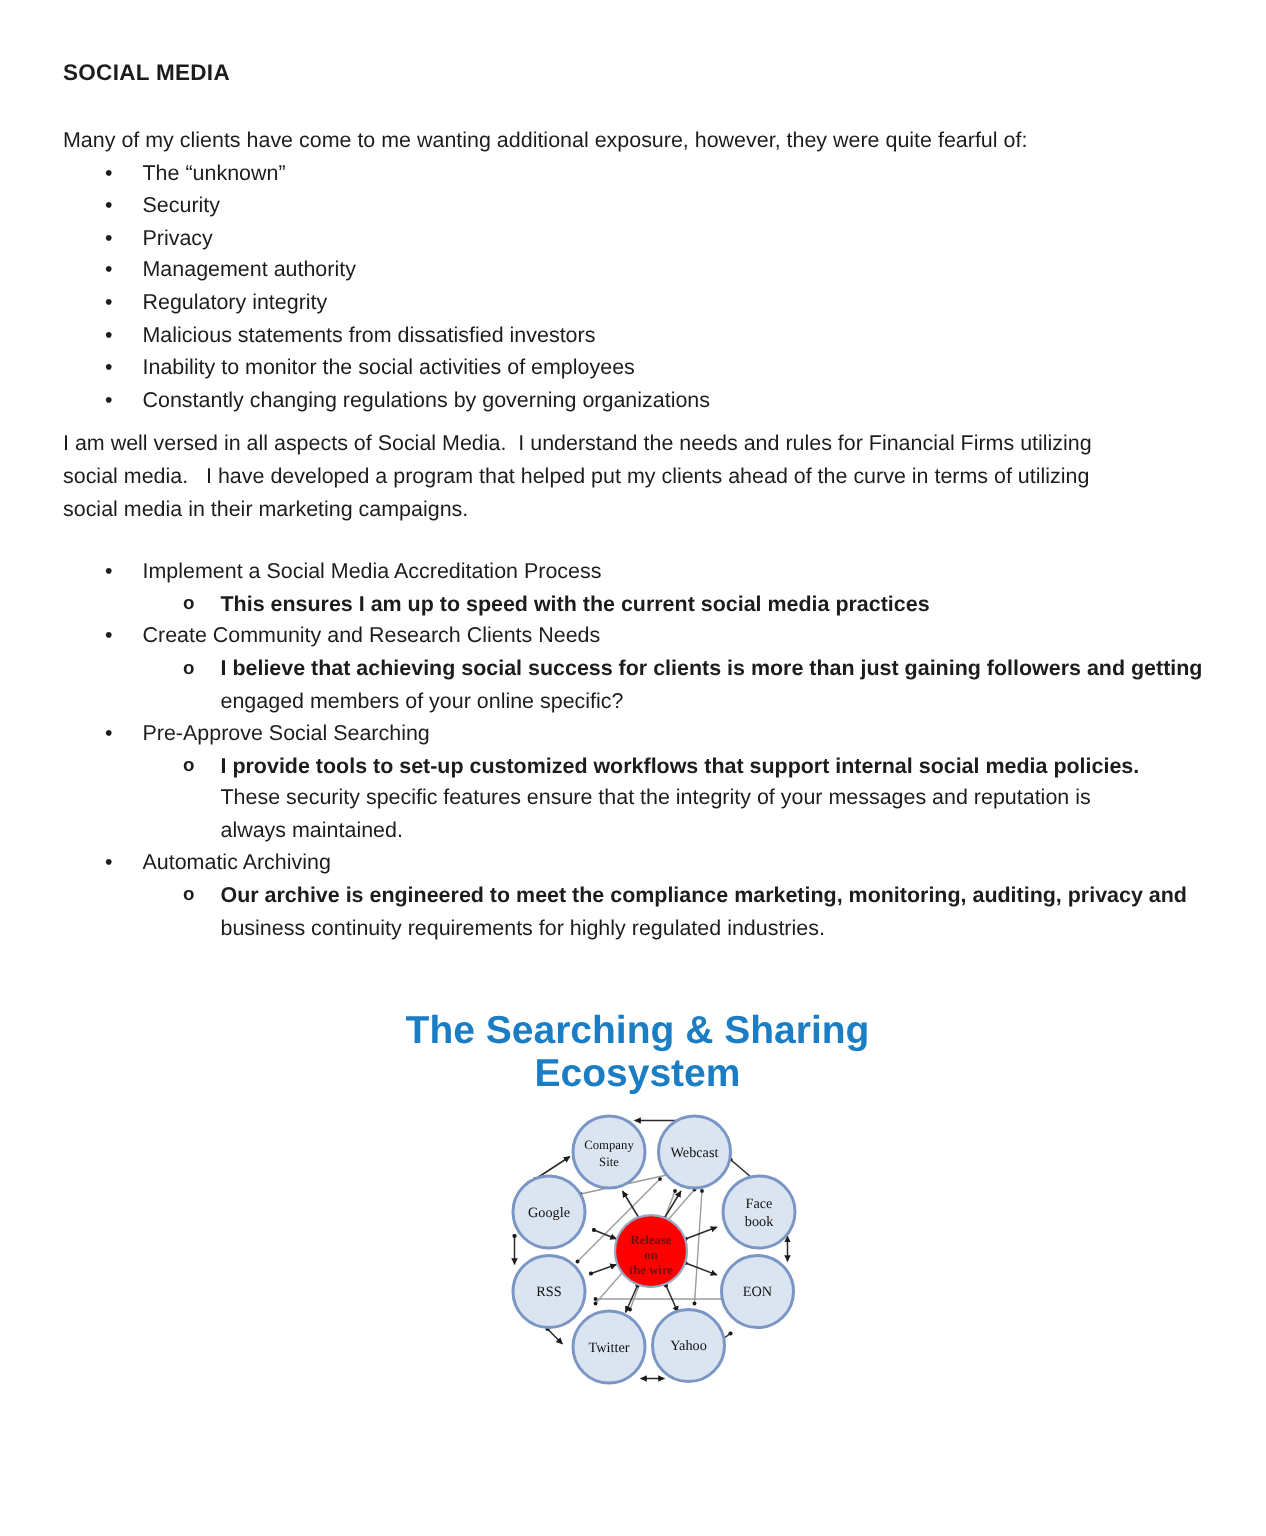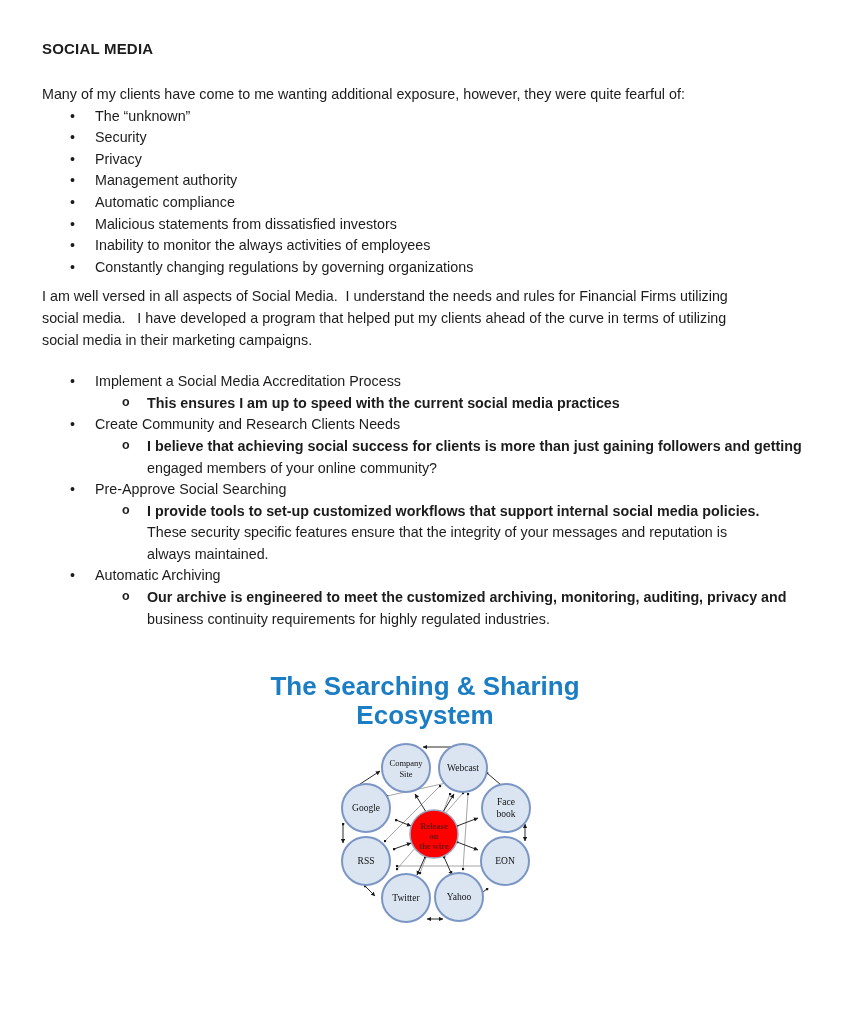--- a/index.html
+++ b/index.html
@@ -84,47 +84,47 @@
 
   <h1 class="doc-heading">SOCIAL MEDIA</h1>
 
   <div class="row intro">Many of my clients have come to me wanting additional exposure, however, they were quite fearful of:</div>
 
   <div>
     <div class="row b1">The “unknown”</div>
     <div class="row b1">Security</div>
     <div class="row b1">Privacy</div>
     <div class="row b1">Management authority</div>
-    <div class="row b1">Automatic compliance</div>
+    <div class="row b1">Regulatory integrity</div>
     <div class="row b1">Malicious statements from dissatisfied investors</div>
-    <div class="row b1">Inability to monitor the always activities of employees</div>
+    <div class="row b1">Inability to monitor the social activities of employees</div>
     <div class="row b1">Constantly changing regulations by governing organizations</div>
   </div>
 
   <div>
     <div class="row gap-before">I am well versed in all aspects of Social Media.  I understand the needs and rules for Financial Firms utilizing</div>
     <div class="row">social media.   I have developed a program that helped put my clients ahead of the curve in terms of utilizing</div>
     <div class="row">social media in their marketing campaigns.</div>
   </div>
 
   <div>
     <div class="row b1 gap-before-sm">Implement a Social Media Accreditation Process</div>
     <div class="row b2f">This ensures I am up to speed with the current social media practices</div>
 
     <div class="row b1">Create Community and Research Clients Needs</div>
     <div class="row b2f">I believe that achieving social success for clients is more than just gaining followers and getting</div>
-    <div class="row b2c">engaged members of your online community?</div>
+    <div class="row b2c">engaged members of your online specific?</div>
 
     <div class="row b1">Pre-Approve Social Searching</div>
     <div class="row b2f">I provide tools to set-up customized workflows that support internal social media policies.</div>
     <div class="row b2c">These security specific features ensure that the integrity of your messages and reputation is</div>
     <div class="row b2c">always maintained.</div>
 
     <div class="row b1">Automatic Archiving</div>
-    <div class="row b2f">Our archive is engineered to meet the customized archiving, monitoring, auditing, privacy and</div>
+    <div class="row b2f">Our archive is engineered to meet the compliance marketing, monitoring, auditing, privacy and</div>
     <div class="row b2c">business continuity requirements for highly regulated industries.</div>
   </div>
 
   <div class="fig-title">
     <div>The Searching &amp; Sharing</div>
     <div>Ecosystem</div>
   </div>
 
   <svg class="ecosystem" width="220" height="200" viewBox="0 0 220 200">
     <defs>

